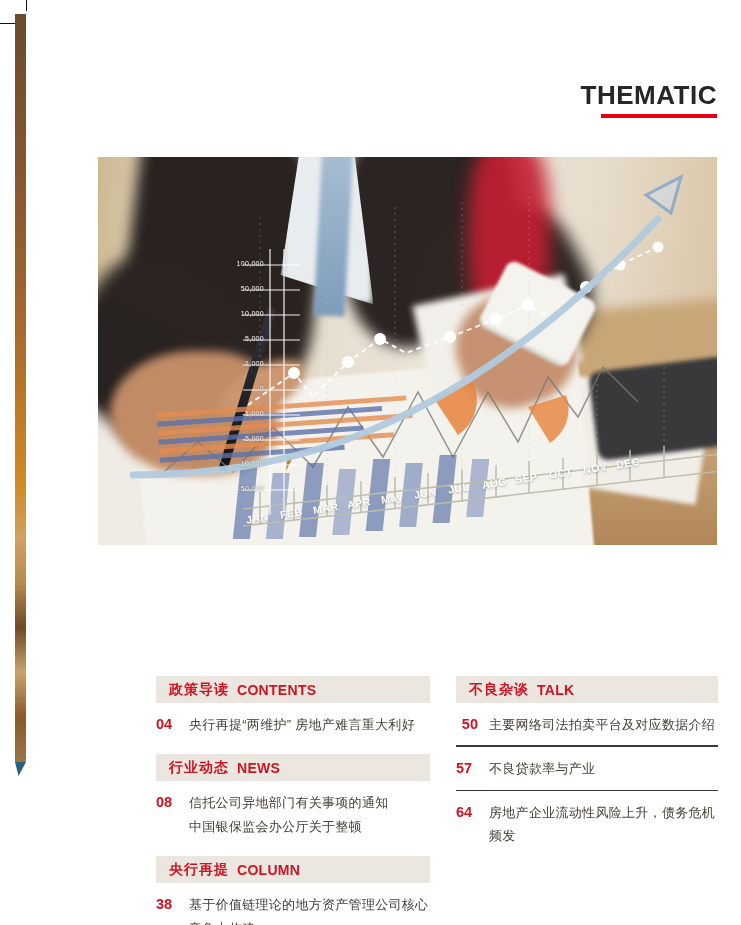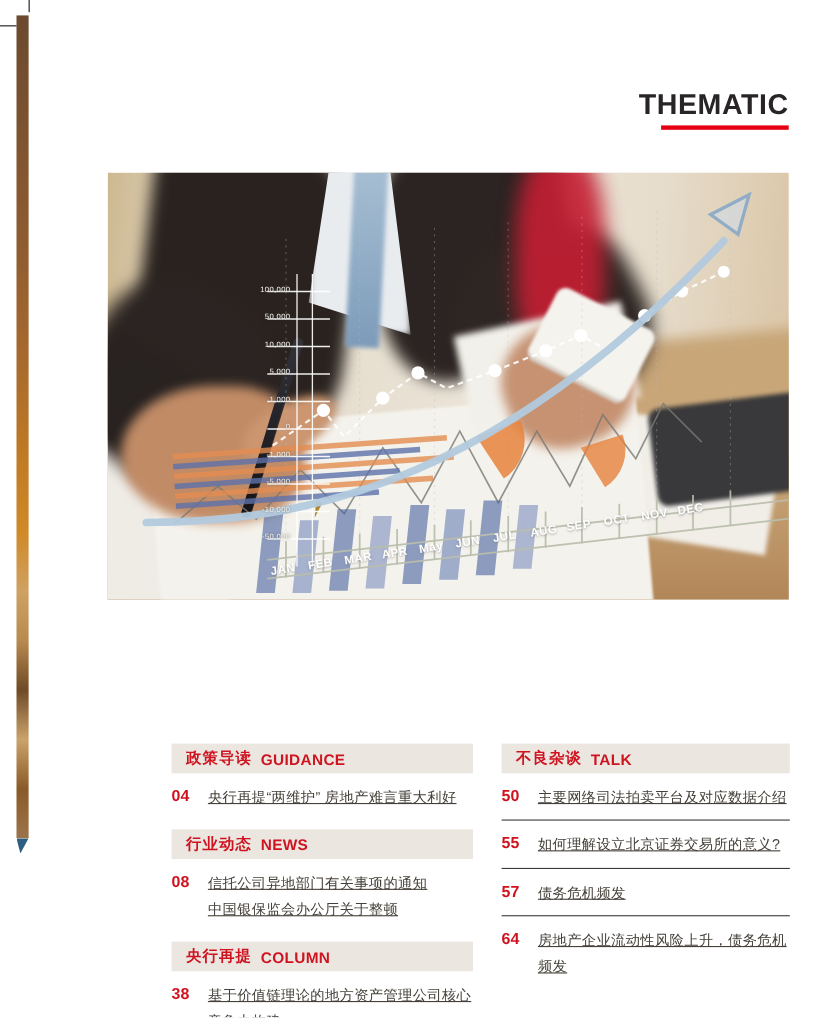--- a/index.html
+++ b/index.html
@@ -60,21 +60,21 @@
 
   
   .toc-left{position:absolute;left:156px;top:676px;width:274px;}
   .toc-right{position:absolute;left:456px;top:676px;width:262px;}
   .sec-head{height:27px;display:flex;align-items:center;gap:8px;padding-left:13px;background:#ebe6e0;text-align:center;}
   .sec-head .zh{font-size:14px;font-weight:600;letter-spacing:1px;}
   .sec-head .en{font-size:14px;font-weight:bold;letter-spacing:.3px;}
   .t-item{display:flex;gap:11px;margin:10px 0 9px 0;}
   .t-item .num{font-size:14.5px;font-weight:bold;min-width:22px;line-height:1.55;}
   .t-item .txt{font-size:13px;color:#454039;letter-spacing:.3px;line-height:1.8;}
-  .t-item .txt span{display:block;text-decoration:underline;}
+  .t-item .txt span{display:block;}
   .toc-left .gap2{height:9px;}
   .divider{border:0;border-top:1px solid #3c3836;margin:0;}
 </style>
 </head>
 <body>
 
 <div class="page">
 
   <div class="spine"></div>
   <div class="spine-tip"></div>
@@ -219,21 +219,21 @@
     <span class="month" style="left:417px;top:315px;">SEP</span>
     <span class="month" style="left:451px;top:310px;">OCT</span>
     <span class="month" style="left:485px;top:305px;">NOV</span>
     <span class="month" style="left:518px;top:300px;">DEC</span>
   </div>
 
 
   <div class="toc-left">
     <div class="sec-head">
       <span class="zh" style="color:#cf1320;">政策导读</span>
-      <span class="en" style="color:#cf1320;">GUIDANCE</span>
+      <span class="en" style="color:#cf1320;">CONTENTS</span>
     </div>
     <div class="t-item">
       <span class="num" style="color:#d0121f;">04</span>
       <span class="txt">
         <span>央行再提“两维护” 房地产难言重大利好</span>
       </span>
     </div>
     <div class="gap2"></div>
     <div class="sec-head">
       <span class="zh" style="color:#cf1320;">行业动态</span>
@@ -259,37 +259,31 @@
       </span>
     </div>
   </div>
 
   <div class="toc-right">
     <div class="sec-head">
       <span class="zh" style="color:#cf1320;">不良杂谈</span>
       <span class="en" style="color:#cf1320;">TALK</span>
     </div>
     <div class="t-item">
-      <span class="num" style="color:#d0121f;">50</span>
+      <span class="num" style="color:#d0121f;text-align:right;">50</span>
       <span class="txt">
           <span>主要网络司法拍卖平台及对应数据介绍</span>
         </span>
     </div>
     <hr class="divider">
-    <div class="t-item">
-      <span class="num" style="color:#d0121f;">55</span>
-      <span class="txt">
-          <span>如何理解设立北京证券交易所的意义?</span>
-        </span>
-    </div>
     <hr class="divider">
     <div class="t-item">
       <span class="num" style="color:#d0121f;">57</span>
       <span class="txt">
-          <span>债务危机频发</span>
+          <span>不良贷款率与产业</span>
         </span>
     </div>
     <hr class="divider">
     <div class="t-item">
       <span class="num" style="color:#d0121f;">64</span>
       <span class="txt">
           <span>房地产企业流动性风险上升，债务危机频发</span>
         </span>
     </div>
   </div>

